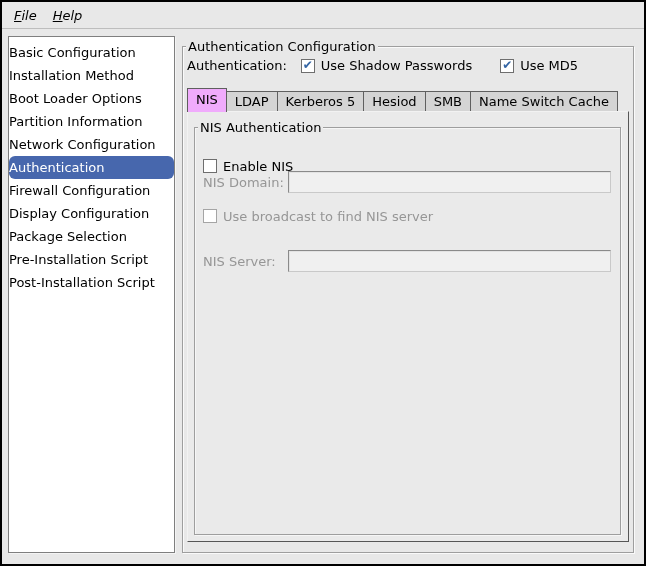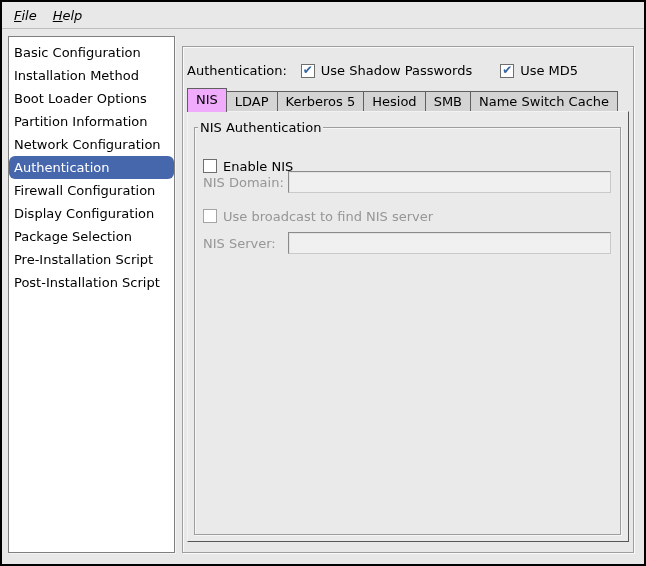--- a/index.html
+++ b/index.html
@@ -25,40 +25,40 @@
   .menu-item::first-letter { text-decoration:underline; }
   
   .sidebar {
     position:absolute; left:6px; top:34px; width:167px; height:517px;
     background:#fff;
     border:1px solid #7f7f7f;
     box-shadow:1px 1px 0 #f4f4f4;
     padding-top:4px; overflow:hidden;
   }
   .side-item {
-    height:23px; line-height:23px; padding-left:5px;
+    height:23px; line-height:23px; 
     white-space:nowrap; cursor:default;
   }
   .side-item.selected { background:#4767ad; color:#fff;border-radius:6px; }
   
   .frame {
     position:absolute;
     border:1px solid #9e9e9e;
     box-shadow:1px 1px 0 #fafafa, inset 1px 1px 0 #fafafa;
   }
   .frame-label {
     position:absolute; top:-9px; left:3px;
     background:#e8e8e8; padding:0 2px; line-height:17px;
     white-space:nowrap;
   }
   .outer-frame { left:180px; top:44px; width:452px; height:507px; }
   
   .auth-row {
     position:absolute; left:4px; top:11px; height:20px;
-    display:flex; align-items:flex-end;
+    display:flex; align-items:flex-start;
   }
   .auth-row .row-label { margin-right:14px; }
   .check-group { display:flex; align-items:center; margin-right:28px; }
   .checkbox {
     width:14px; height:14px; background:#fff;
     border:1px solid #6e6e6e; margin-right:6px;
     display:inline-flex; align-items:center; justify-content:center;
     flex:0 0 auto;
   }
   .checkbox.checked::after {
@@ -108,21 +108,21 @@
     border:1px solid; border-color:#8a8a8a #c9c9c9 #c9c9c9 #8a8a8a;
     box-shadow:inset 1px 1px 0 rgba(0,0,0,0.05);
     font-family:"DejaVu Sans","Liberation Sans",sans-serif;
     font-size:13px; padding:0 3px; color:#000;
   }
   .text-input:disabled { background:#f0f0f0; }
   .disabled-text { color:#969696; }
   .row-enable   { top:29px; }
   .row-domain   { top:43px; }
   .row-broadcast{ top:79px; }
-  .row-server   { top:104px; }
+  .row-server   { top:122px; }
 </style>
 </head>
 <body>
 
 <div class="window">
 
   <div class="menubar">
     <span class="menu-item">File</span>
     <span class="menu-item">Help</span>
   </div>
@@ -135,20 +135,21 @@
     <div class="side-item">Network Configuration</div>
     <div class="side-item selected">Authentication</div>
     <div class="side-item">Firewall Configuration</div>
     <div class="side-item">Display Configuration</div>
     <div class="side-item">Package Selection</div>
     <div class="side-item">Pre-Installation Script</div>
     <div class="side-item">Post-Installation Script</div>
   </div>
 
   <div class="frame outer-frame">
+    <span class="frame-label">Authentication Configuration</span>
 
     <div class="auth-row">
       <span class="row-label">Authentication:</span>
       <span class="check-group">
         <span class="checkbox checked"></span>
         <span>Use Shadow Passwords</span>
       </span>
       <span class="check-group">
         <span class="checkbox checked"></span>
         <span>Use MD5</span>

